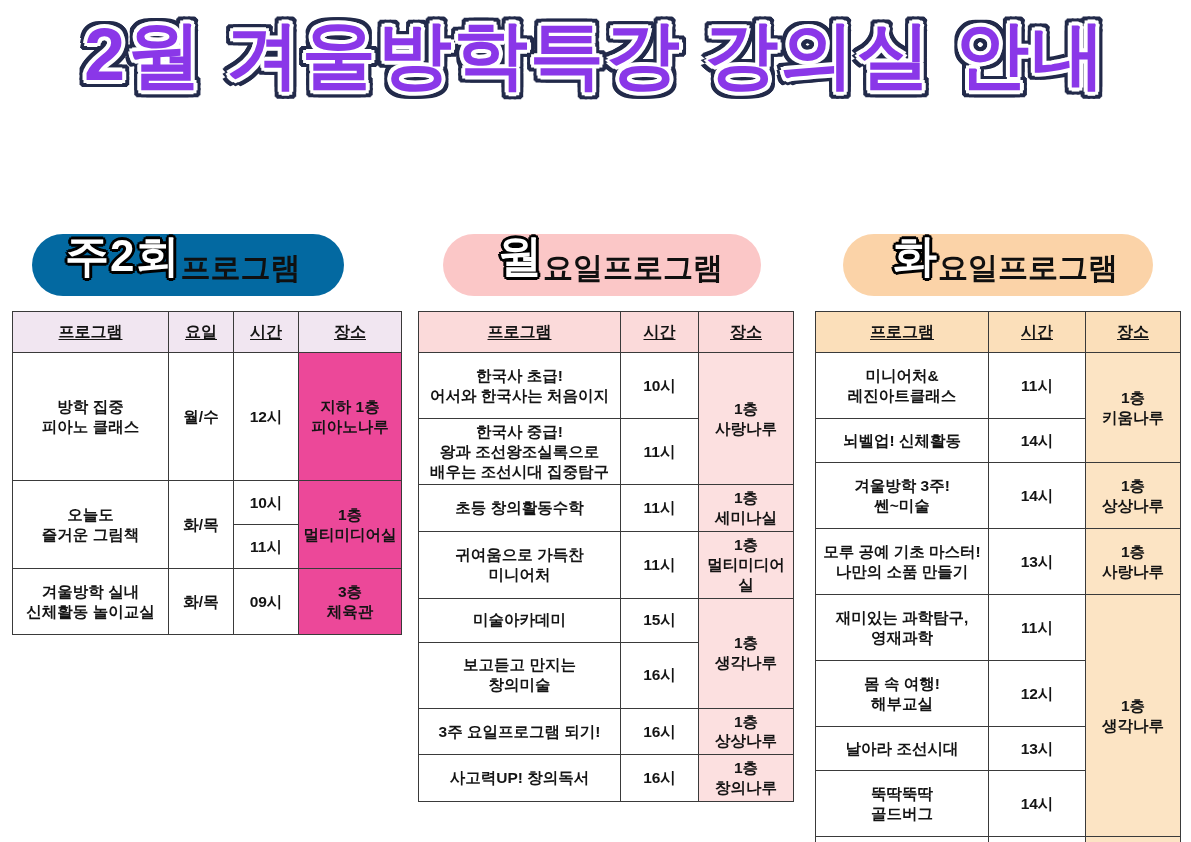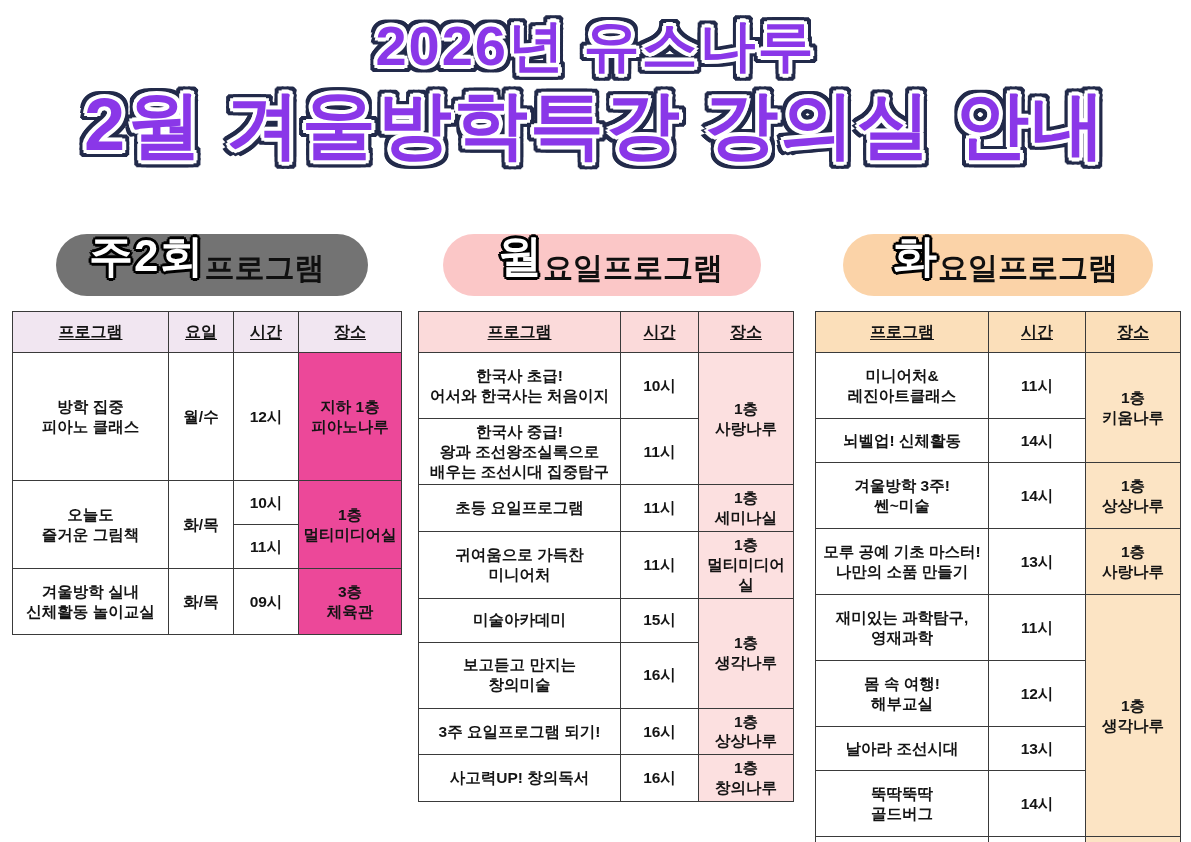--- a/index.html
+++ b/index.html
@@ -57,21 +57,21 @@
        0px -3px 0 #000, 0px  3px 0 #000,
       -3px  0px 0 #000, 3px  0px 0 #000;
     letter-spacing:1px;
   }
   .pill .small{
     font-size:30px;font-weight:bold;color:#101010;
     line-height:1;letter-spacing:0px;
     position:relative;top:3px;
   }
 
-  #pill-1{ left:56px;  top:234px; width:312px; background:#737373; }
+  #pill-1{ left:32px;  top:234px; width:312px; background:#0369a1; }
   #pill-2{ left:443px; top:234px; width:318px; background:#fbc7c7; }
   #pill-3{ left:843px; top:234px; width:310px; background:#fbd3a8; }
 
   #pill-1 .pillinner{ padding-left:33px; display:flex; align-items:center;}
   #pill-2 .pillinner{ padding-left:55px; display:flex; align-items:center;}
   #pill-3 .pillinner{ padding-left:50px; display:flex; align-items:center;}
 
   
   .sched{
     position:absolute;
@@ -116,21 +116,20 @@
   #table-3 td.place{ background:#fce4c4; }
 
   .r-tall{ height:128px; }
   .r-mid { height:44px;  }
   .r-std { height:66px;  }
 </style>
 </head>
 <body>
 
 <div id="title-block">
-  <div class="title-line" id="title-line-1">2026년 유스나루</div>
   <div class="title-line" id="title-line-2">2월 겨울방학특강 강의실 안내</div>
 </div>
 
 <div class="pill" id="pill-1">
   <div class="pillinner">
     <span class="big">주2회</span>
     <span class="small">프로그램</span>
   </div>
 </div>
 
@@ -205,21 +204,21 @@
       <tr class="r-std">
         <td class="prog">한국사 초급!<br>어서와 한국사는 처음이지</td>
         <td class="time">10시</td>
         <td class="place" rowspan="2">1층<br>사랑나루</td>
       </tr>
       <tr class="r-std">
         <td class="prog">한국사 중급!<br>왕과 조선왕조실록으로<br>배우는 조선시대 집중탐구</td>
         <td class="time">11시</td>
       </tr>
       <tr class="r-mid">
-        <td class="prog">초등 요일프로그램</td>
+        <td class="prog">초등 창의활동수학</td>
         <td class="time">11시</td>
         <td class="place">1층<br>세미나실</td>
       </tr>
       <tr class="r-std">
         <td class="prog">귀여움으로 가득찬<br>미니어처</td>
         <td class="time">11시</td>
         <td class="place">1층<br>멀티미디어실</td>
       </tr>
       <tr class="r-mid">
         <td class="prog">미술아카데미</td>

